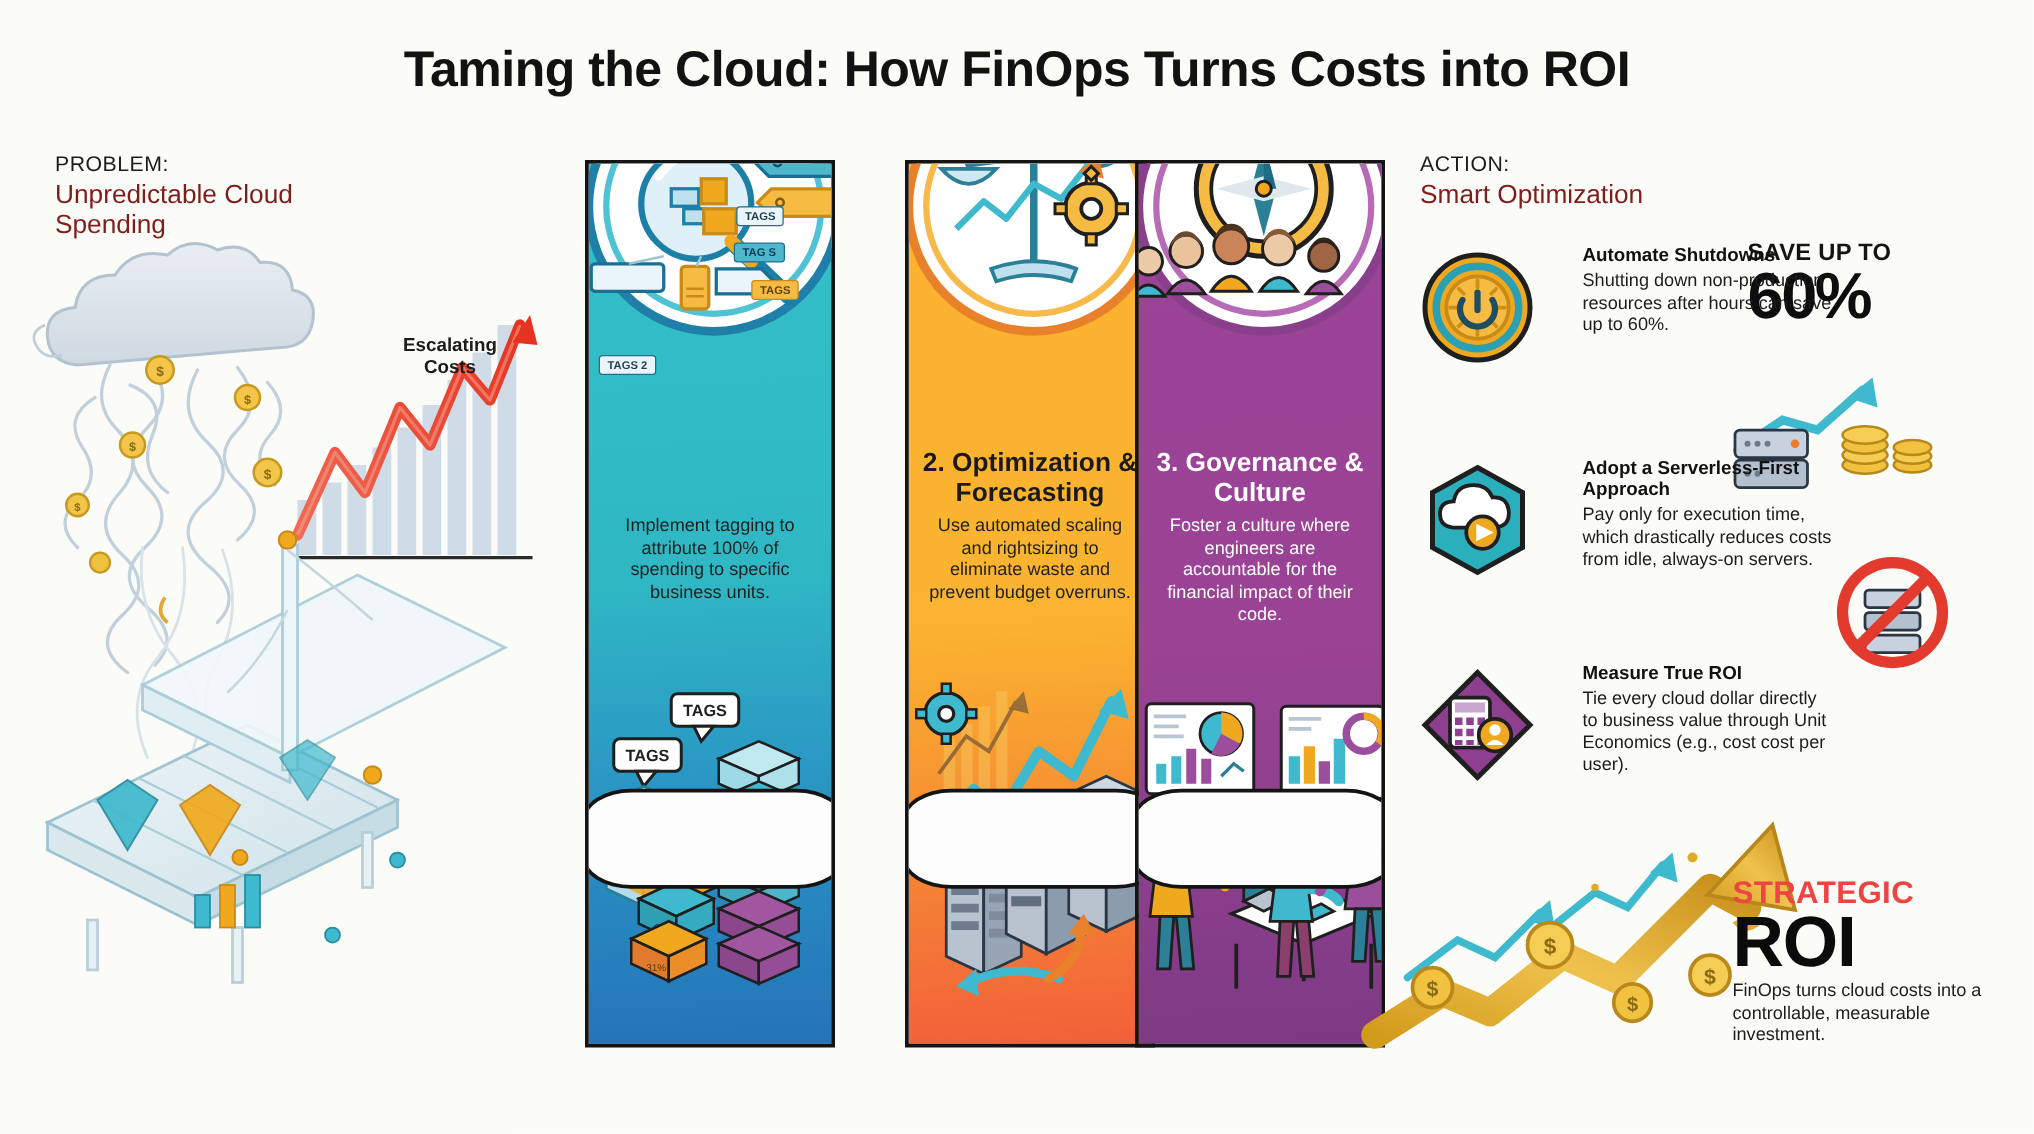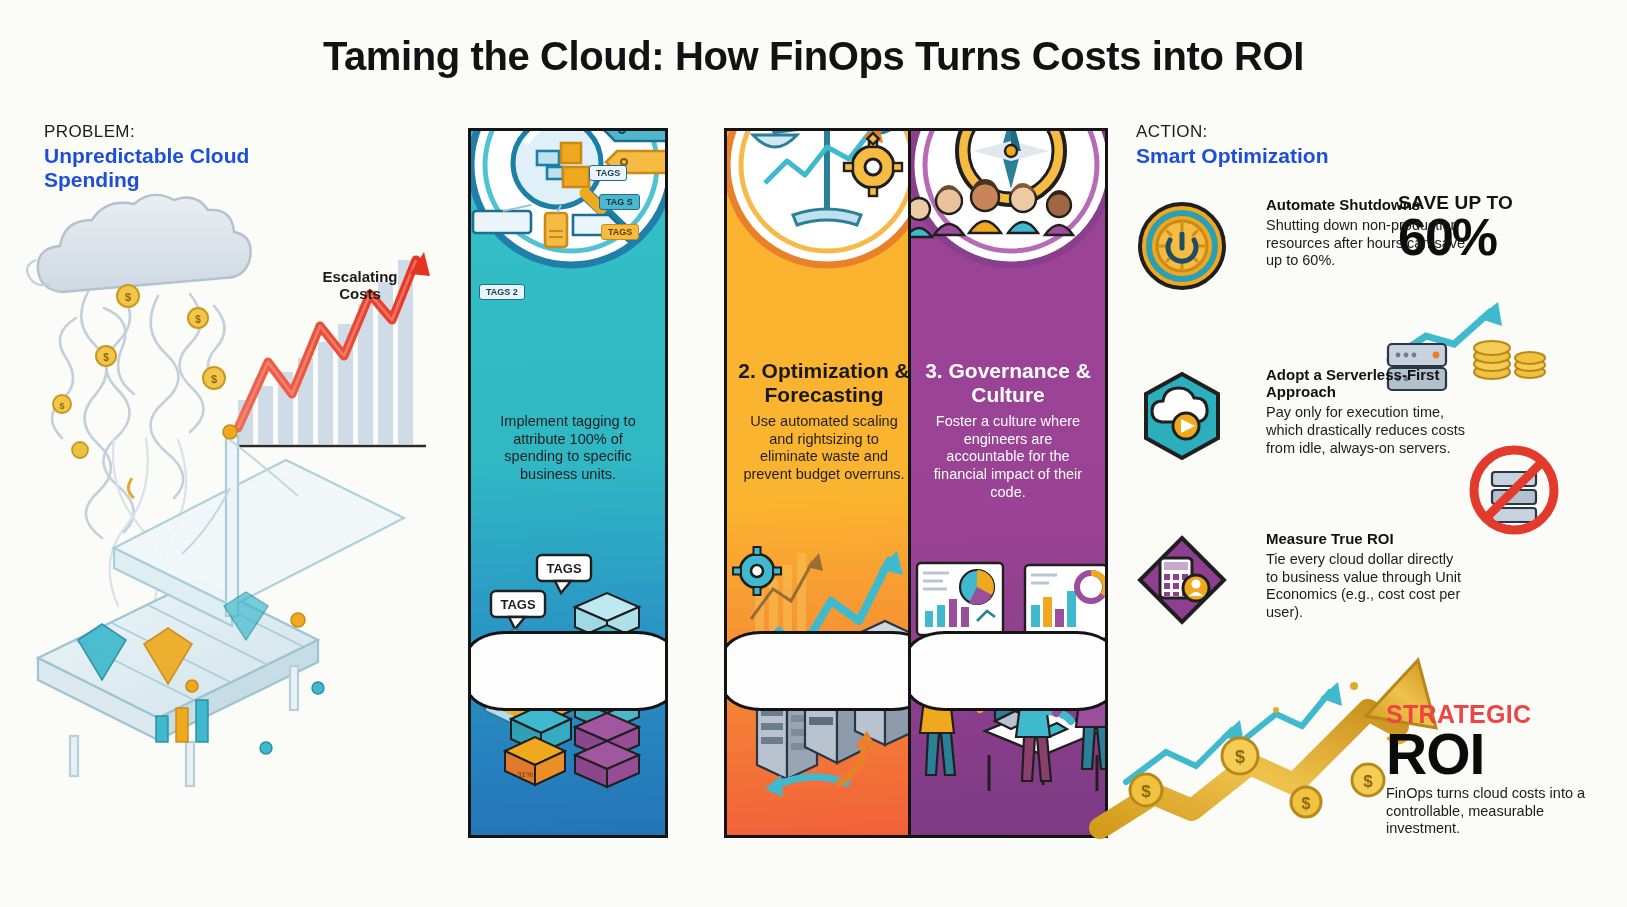--- a/index.html
+++ b/index.html
@@ -16,21 +16,21 @@
   
   #title {
     position: absolute; top: 34px; left: 0; width: 100%;
     text-align: center;
     font-size: 40px; font-weight: bold; color: #121212;
     letter-spacing: -0.4px;
   }
 
   
   .kicker { font-size: 17px; font-weight: normal; color: #1c1c1c; letter-spacing: 0.4px; }
-  .headline { font-size: 21px; font-weight: bold; color: #1d4ed8; line-height: 1.12; margin-top: 2px; }
+  .headline { font-size: 21px; font-weight: normal; color: #7f1d1d; line-height: 1.12; margin-top: 2px; }
   .body-sm { font-size: 15px; color: #1b1b1b; line-height: 1.2; margin-top: 5px; }
 
   
   #problem-block { position: absolute; left: 44px; top: 122px; width: 240px; }
   #solution-block { position: absolute; left: 282px; top: 704px; width: 210px; }
   #escalating-label {
     position: absolute; left: 312px; top: 268px; width: 96px;
     text-align: center; font-size: 15px; font-weight: bold;
     color: #1b1b1b; line-height: 1.15;
   }
@@ -262,21 +262,21 @@
         <g stroke="#c98a18" stroke-width="2">
             <path d="M88 176 h14"></path>
             <path d="M88 182 h14"></path>
           </g>
         <g stroke="#9fc3d4" stroke-width="2" fill="none">
           <path d="M70 150 L42 156"></path>
             <path d="M100 150 L96 158"></path>
         </g>
       </svg>
       <div class="tag-chip" style="left:118px;top:34px;">TAGS</div>
-      <div class="tag-chip" style="left:128px;top:63px;background:#4fb7cc;color:#07394d;">TAG S</div>
+      <div class="tag-chip" style="left:116px;top:63px;background:#4fb7cc;color:#07394d;">TAG S</div>
       <div class="tag-chip" style="left:130px;top:93px;background:#f5bb43;border-color:#c98a18;color:#5d4209;">TAGS</div>
       <div class="tag-chip" style="left:8px;top:153px;">TAGS 2</div>
 
       <div class="pillar-desc">Implement tagging to attribute 100% of spending to specific business units.</div>
 
       <svg class="pillar-art" viewBox="0 0 200 300">
 
         <g>
           <rect x="66" y="20" width="54" height="26" rx="5" fill="#ffffff" stroke="#1f1f1f" stroke-width="2.4"></rect>
           <path d="M84 46 l6 12 l10 -12 z" fill="#ffffff" stroke="#1f1f1f" stroke-width="2.4"></path>

